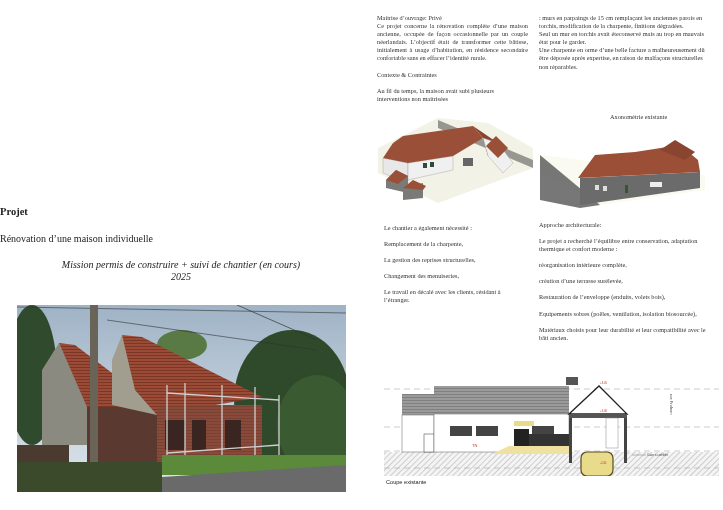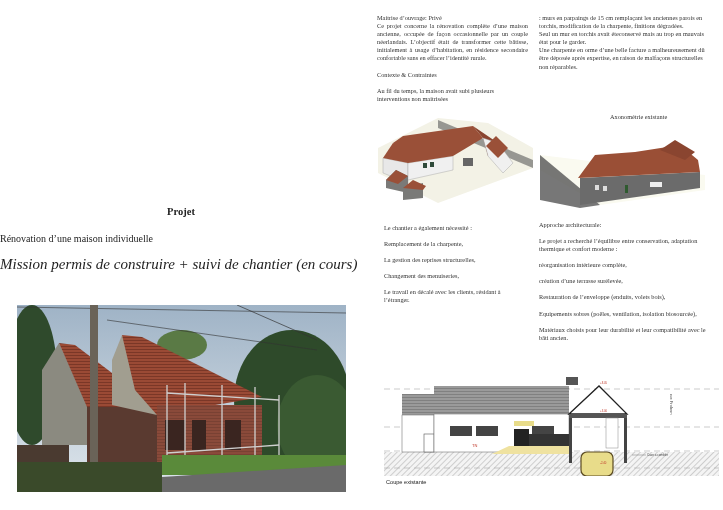--- a/index.html
+++ b/index.html
@@ -3,23 +3,23 @@
 <meta charset="utf-8">
 <style>
   html, body { margin:0; padding:0; background:#ffffff; }
   body { width:723px; height:510px; position:relative; overflow:hidden; font-family:"DejaVu Serif","Liberation Serif",serif; color:#2a2a2a; }
   .abs { position:absolute; }
   .txt { font-family:"Liberation Serif","DejaVu Serif",serif; font-size:6.3px; line-height:8.1px; color:#333; }
   .txt p { margin:0 0 8px 0; }
   .justify { text-align:justify; }
 
   
-  #title { left:0; width:362px; top:206px; text-align:center; font-family:"Liberation Serif",serif; font-weight:bold; font-size:10.5px; color:#222; }
+  #title { left:0; width:362px; top:206px; text-align:left; font-family:"Liberation Serif",serif; font-weight:bold; font-size:10.5px; color:#222; }
   #subtitle { left:0; width:362px; top:233px; text-align:left; font-family:"Liberation Serif",serif; font-size:10px; color:#222; }
-  #mission { left:0; width:362px; top:259px; font-family:"Liberation Serif",serif; font-style:italic; font-size:15px; line-height:11.5px; color:#222; }
+  #mission { left:0; width:362px; top:259px; text-align:center; font-family:"Liberation Serif",serif; font-style:italic; font-size:10px; line-height:11.5px; color:#222; }
 
   #photo { left:17px; top:305px; width:329px; height:187px; overflow:hidden; background:#b9c6d2; }
 
   
   #col1 { left:377px; top:14px; width:151px; }
   #col2 { left:539px; top:14px; width:166px; }
   #axo-caption { left:610px; top:113px; font-size:6.3px; font-family:"Liberation Serif",serif; color:#333; }
   #axo1 { left:378px; top:118px; width:155px; height:90px; }
   #axo2 { left:540px; top:140px; width:170px; height:68px; }
   #col3 { left:384px; top:224px; width:143px; }
@@ -27,20 +27,21 @@
   #section { left:384px; top:374px; width:335px; height:102px; }
   #section-caption { left:386px; top:479px; font-family:"Liberation Sans",sans-serif; font-size:5.6px; color:#222; }
 </style>
 </head>
 <body>
 
 <div id="title" class="abs">Projet</div>
 <div id="subtitle" class="abs">Rénovation d’une maison individuelle</div>
 <div id="mission" class="abs">
   <div>Mission permis de construire + suivi de chantier (en cours)</div>
+  <div>2025</div>
 </div>
 
 <div id="photo" class="abs">
   <svg width="329" height="187" viewBox="0 0 329 187">
     <defs>
       <linearGradient id="sky" x1="0" y1="0" x2="0" y2="1">
         <stop offset="0" stop-color="#9fb3c6"></stop>
           <stop offset="1" stop-color="#dfe6ec"></stop>
       </linearGradient>
       <pattern id="tiles" width="4" height="3" patternUnits="userSpaceOnUse">

